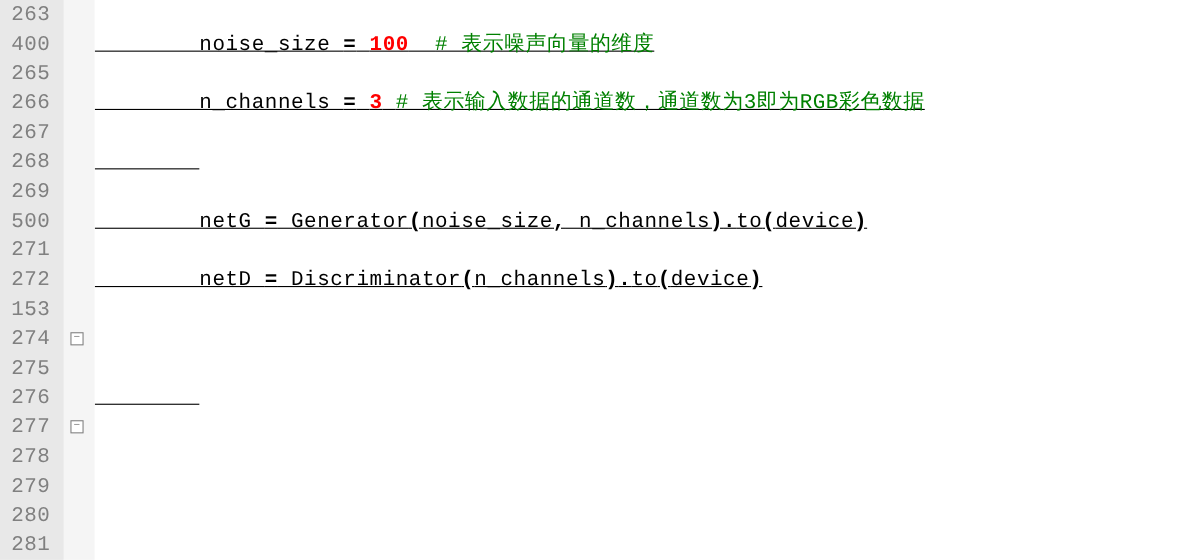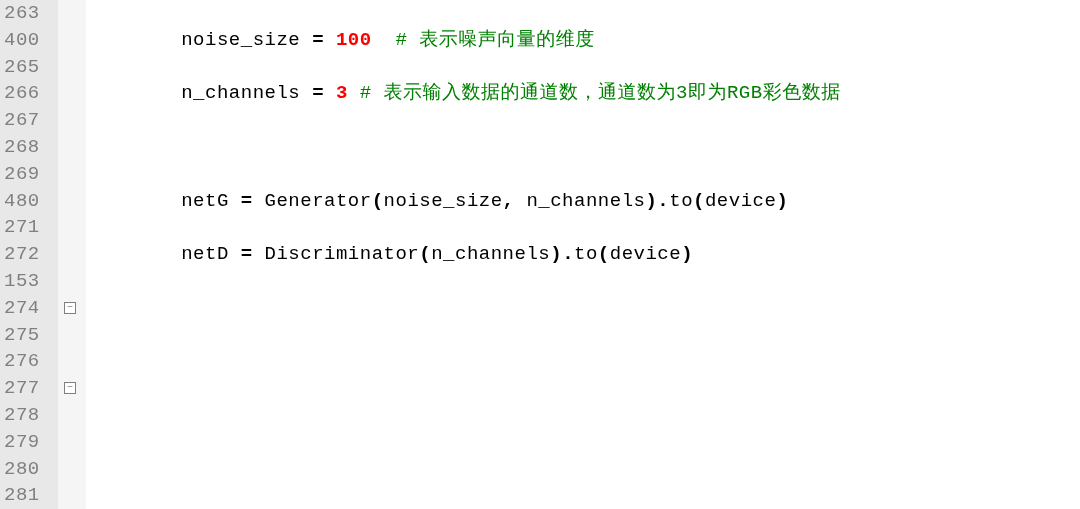--- a/index.html
+++ b/index.html
@@ -10,21 +10,21 @@
       background: #ffffff;
       display: flex;
       width: 1080px;
       height: 509px;
       overflow: hidden;
       letter-spacing: 0.5px;
     }
     .gutter {
       background: #e8e8e8;
       color: #808080;
-      text-align: left;
+      text-align: center;
       padding: 0 6px 0 4px;
       user-select: none;
       width: 58px;
       flex-shrink: 0;
     }
     .gutter-line {
       height: 26.8px;
     }
     .fold-col {
       width: 28px;
@@ -45,38 +45,39 @@
       color: #808080;
     }
     .code-area {
       flex: 1;
       background: #ffffff;
       white-space: pre;
       overflow: hidden;
     }
     .code-line {
       height: 26.8px;
+      text-decoration: underline;
     }
     .tk-default { color: #000000; }
     .tk-operator-bold { color: #000000; font-weight: bold; }
     .tk-number { color: #ff0000; font-weight: bold; }
     .tk-comment { color: #008000; }
   </style>
 </head>
 <body>
 
 <div class="gutter">
   <div class="gutter-line">263</div>
   <div class="gutter-line">400</div>
   <div class="gutter-line">265</div>
   <div class="gutter-line">266</div>
   <div class="gutter-line">267</div>
   <div class="gutter-line">268</div>
   <div class="gutter-line">269</div>
-  <div class="gutter-line">480</div>
+  <div class="gutter-line">500</div>
   <div class="gutter-line">271</div>
   <div class="gutter-line">272</div>
   <div class="gutter-line">153</div>
   <div class="gutter-line">274</div>
   <div class="gutter-line">275</div>
   <div class="gutter-line">276</div>
   <div class="gutter-line">277</div>
   <div class="gutter-line">278</div>
   <div class="gutter-line">279</div>
   <div class="gutter-line">280</div>

